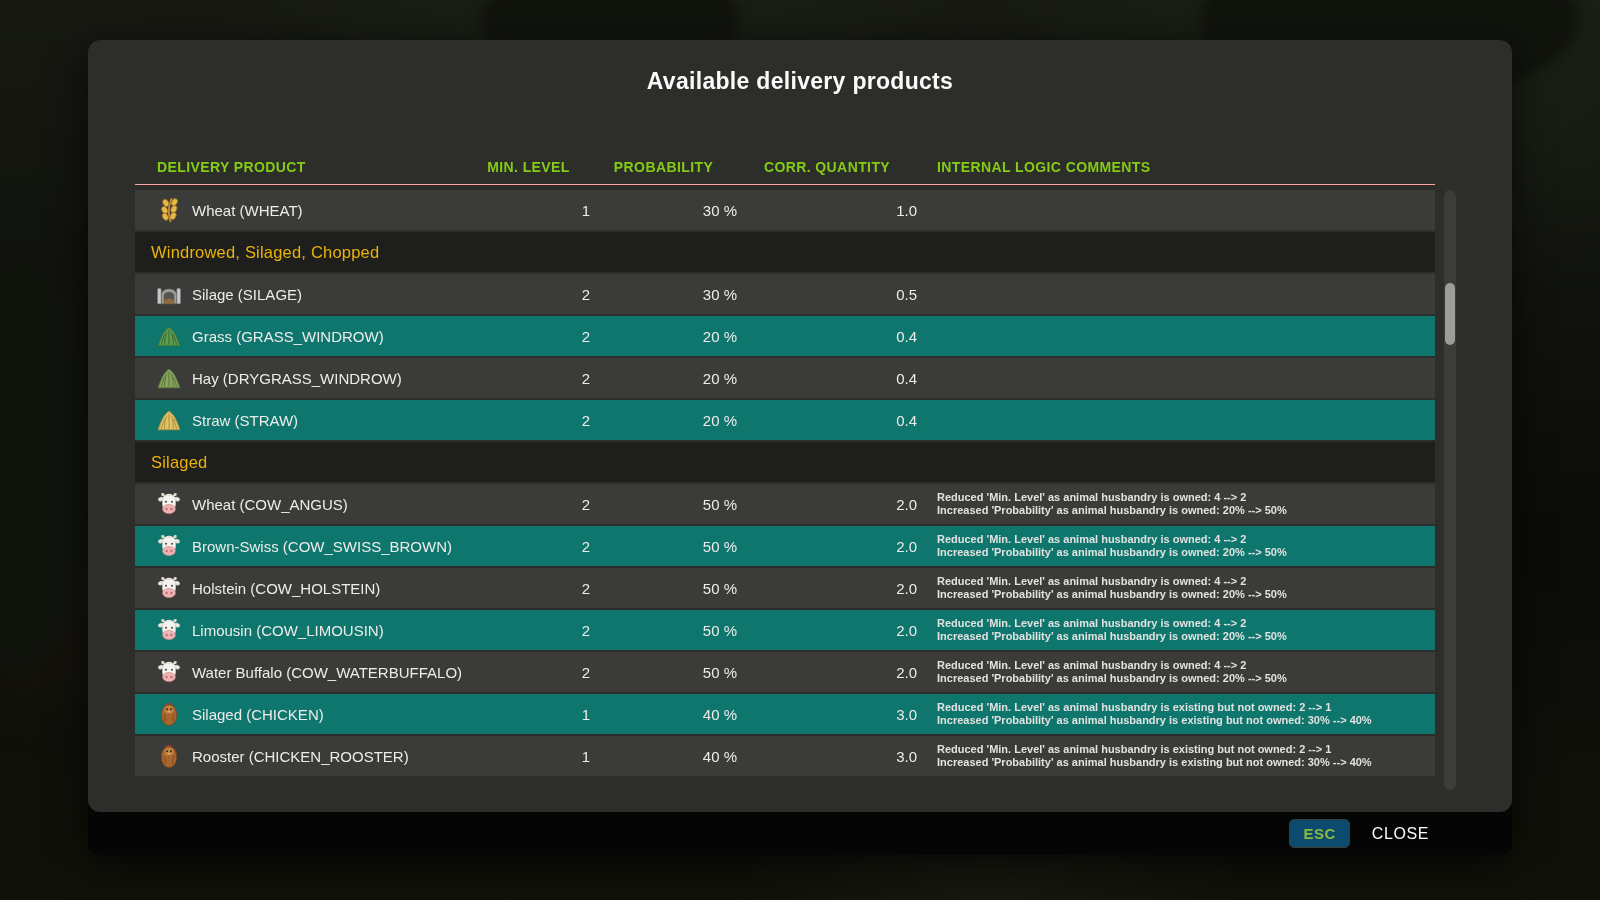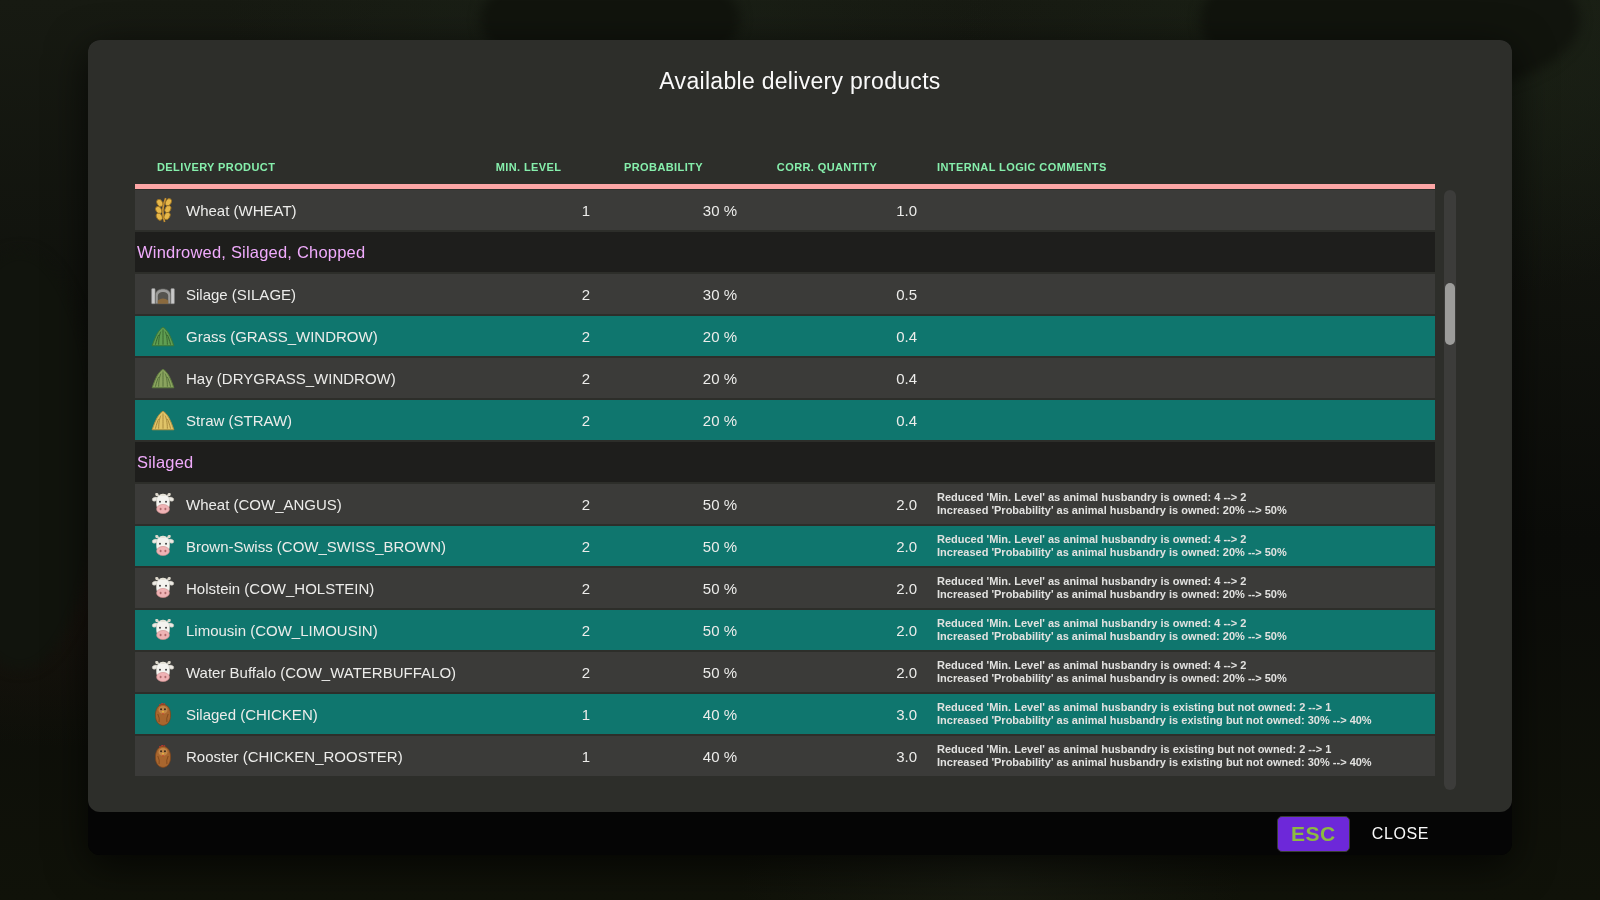--- a/index.html
+++ b/index.html
@@ -10,49 +10,49 @@
       radial-gradient(700px 380px at 88% 6%, rgba(34,46,28,.45), transparent 65%),
       radial-gradient(640px 300px at 38% 2%, rgba(30,38,26,.55), transparent 60%),
       radial-gradient(420px 260px at 62% 98%, rgba(40,44,32,.30), transparent 60%),
       linear-gradient(#171a12, #0b0c09 60%, #101209);}
   .tree-blob{position:absolute;border-radius:50%;filter:blur(6px);background:#11140d;}
   .dialog{position:absolute;left:88px;top:40px;width:1424px;height:815px;
     border-radius:12px;background:#050505;box-shadow:0 10px 40px rgba(0,0,0,.7);}
   .dialog-main{position:absolute;left:0;top:0;width:1424px;height:772px;
     background:#2d2e2a;border-radius:12px;}
   .dialog-title{position:absolute;left:0;top:28px;width:1424px;text-align:center;
-    color:#fafafa;font-size:23px;font-weight:normal;letter-spacing:.3px;}
+    color:#fafafa;font-size:23px;font-weight:bold;letter-spacing:.3px;}
   
   .thead,.row{display:grid;grid-template-columns:332px 123px 147px 180px 1fr;align-items:center;}
   .thead{position:absolute;left:47px;top:110px;width:1300px;height:34px;
-    border-bottom:5px solid #fca5a5;color:#86efac;font-size:11px;font-weight:bold;letter-spacing:.4px;}
+    border-bottom:1px solid #fca5a5;color:#84cc16;font-size:14px;font-weight:bold;letter-spacing:.4px;}
   .th{white-space:nowrap;}
   .th.first{padding-left:22px;}
   .th.num{text-align:center;}
   .th.comments{padding-left:20px;}
   .tbody{position:absolute;left:47px;top:150px;width:1300px;height:600px;overflow:hidden;}
   .row{height:40px;margin-bottom:2px;background:#3b3b39;color:#ececea;font-size:15px;}
   .row.alt{background:#0f766e;}
-  .row.section{display:block;background:#1e1e1c;color:#f0abfc;font-size:16.5px;
-    line-height:40px;padding-left:2px;letter-spacing:.2px;}
-  .cell.product{display:flex;align-items:center;gap:10px;padding-left:15px;white-space:nowrap;}
+  .row.section{display:block;background:#1e1e1c;color:#eab308;font-size:16.5px;
+    line-height:40px;padding-left:16px;letter-spacing:.2px;}
+  .cell.product{display:flex;align-items:center;gap:10px;padding-left:21px;white-space:nowrap;}
   .cell.num{text-align:right;white-space:nowrap;}
   .cell.comments{padding-left:20px;font-size:11px;line-height:13px;font-weight:600;
     color:#e2e2e0;white-space:nowrap;overflow:hidden;}
   .icon{width:26px;height:26px;flex:0 0 26px;display:inline-flex;}
   .icon svg{width:26px;height:26px;}
   .scrollbar{position:absolute;left:1356px;top:150px;width:12px;height:600px;
     background:#3c3c3a;border-radius:6px;}
   .scroll-thumb{position:absolute;left:1px;top:93px;width:10px;height:62px;
     background:#9c9c9a;border-radius:5px;}
   .footer-bar{position:absolute;left:0;top:772px;width:1424px;height:43px;
     display:flex;align-items:center;justify-content:flex-end;padding-right:77px;box-sizing:border-box;
     background:#050505;border-radius:0 0 12px 12px;}
-  .esc-key{background:#6d28d9;border:1px solid #3a3e32;border-radius:5px;
-    color:#8cba41;font-size:21px;font-weight:bold;letter-spacing:.5px;
+  .esc-key{background:#0c4a6e;border:1px solid #3a3e32;border-radius:5px;
+    color:#8cba41;font-size:15px;font-weight:bold;letter-spacing:.5px;
     padding:5px 13px;cursor:pointer;}
   .close-btn{color:#fafafa;font-size:16px;font-weight:normal;letter-spacing:.6px;
     margin-left:16px;cursor:pointer;background:none;border:none;
     font-family:"Liberation Sans","DejaVu Sans",sans-serif;}
   .defs{position:absolute;width:0;height:0;overflow:hidden;}
 </style>
 </head>
 <body>
 
 <svg class="defs" xmlns="http://www.w3.org/2000/svg">

